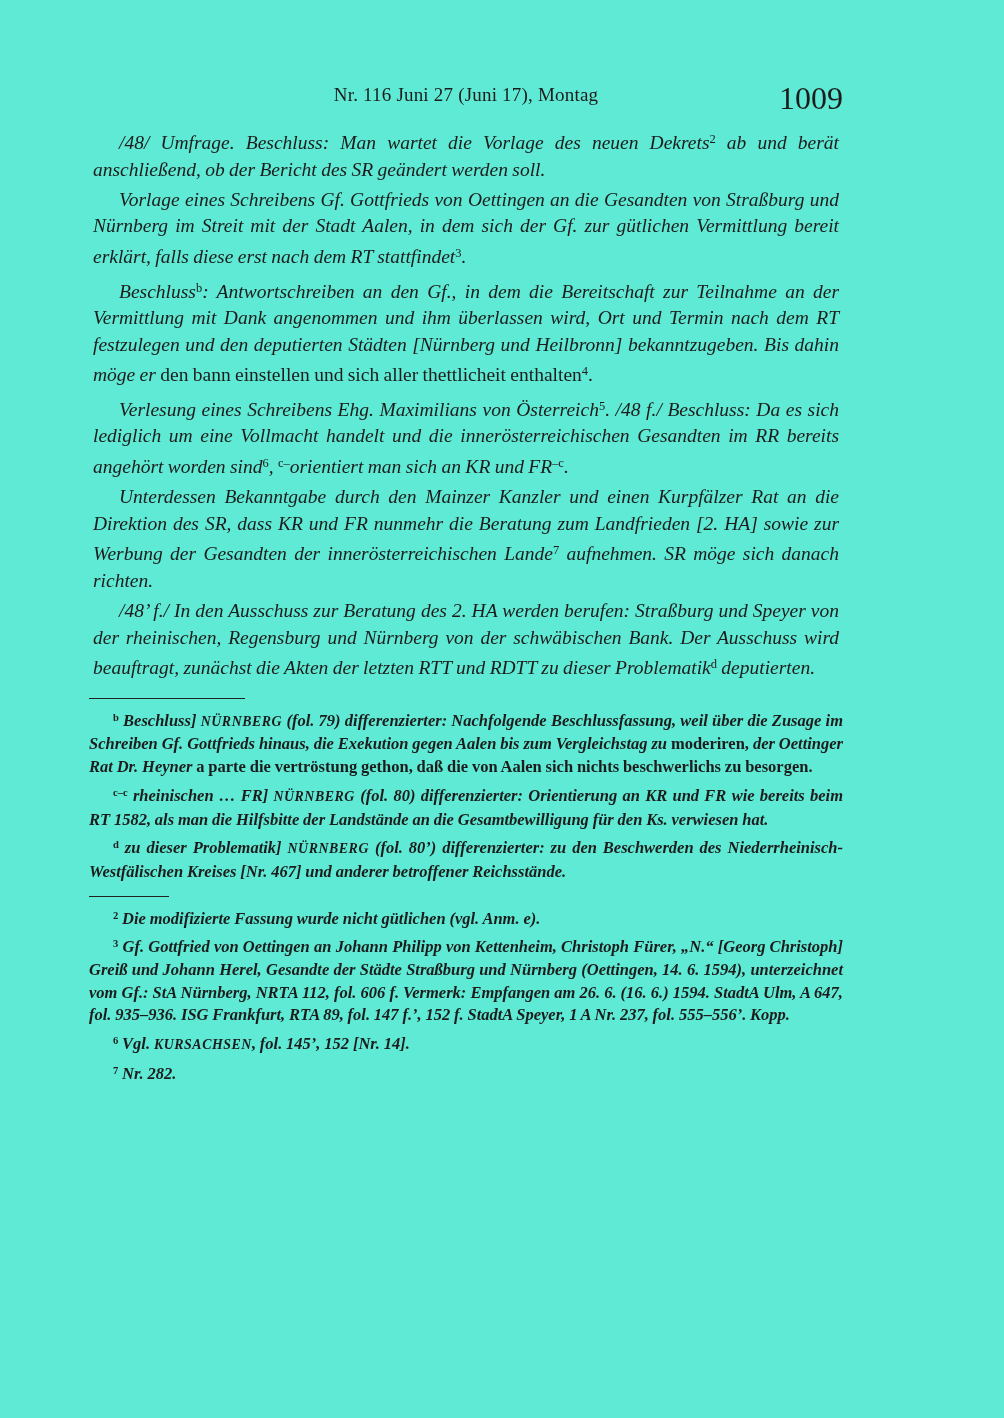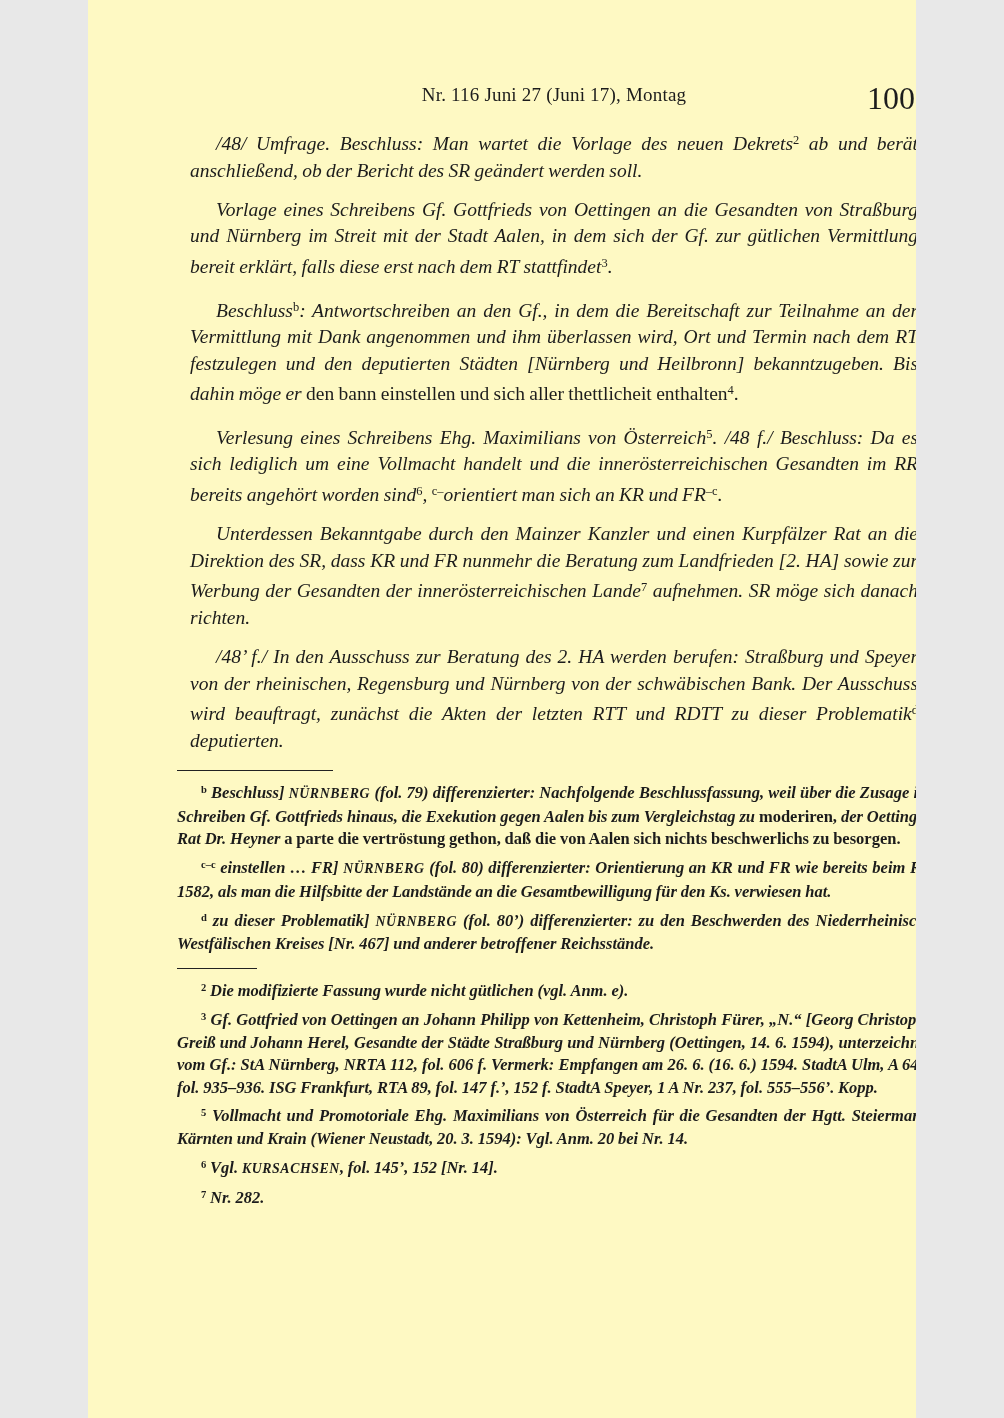--- a/index.html
+++ b/index.html
@@ -1,30 +1,30 @@
 <!DOCTYPE html>
 <html><head>
 <meta charset="utf-8">
 <style>
   html,body{margin:0;padding:0;background:#e8e8e8;}
   .page{
     position:relative;
-    width:828px;height:1418px;
+    width:1004px;height:1418px;
     margin:0 auto;
-    background:#fef9c3;
+    background:#5eead4;
     color:#1c1c1c;
     font-family:"Liberation Serif", serif;
     overflow:hidden;
   }
   .content{position:absolute;left:89px;top:84px;width:754px;}
   .running-header{position:relative;height:30px;font-size:19px;}
   .running-header .center{display:block;text-align:center;letter-spacing:0.2px;}
   .running-header .pagenum{position:absolute;right:0;top:-4px;font-size:32px;}
   .body-text{margin-top:12px;font-size:19.5px;line-height:26.4px;text-align:justify;word-spacing:-0.5px;}
-  .body-text p{margin:13px;text-indent:26px;}
+  .body-text p{margin:4px;text-indent:26px;}
   .fnrule{border:0;border-top:1.6px solid #222;margin:0;}
   .rule1{width:156px;margin-top:16px;margin-bottom:8px;}
   .rule2{width:80px;margin-top:12px;margin-bottom:8px;}
   .fns{font-size:16.5px;line-height:22.6px;text-align:justify;word-spacing:-0.3px;font-weight:bold;}
   .fns p{margin:0 0 3px 0;text-indent:24px;}
   .it{font-style:italic;}
   .ro{font-style:normal;}
   .sup{font-size:0.64em;vertical-align:0.5em;font-style:normal;letter-spacing:0;}
   .scit{font-style:italic;font-size:0.84em;letter-spacing:0.04em;}
 </style>
@@ -45,28 +45,27 @@
         <p><span class="it">Beschluss</span><span class="sup">b</span><span class="it">: Antwortschreiben an den Gf., in dem die Bereitschaft zur Teilnahme an der Vermittlung mit Dank angenommen und ihm überlassen wird, Ort und Termin nach dem RT festzulegen und den deputierten Städten [Nürnberg und Heilbronn] bekanntzugeben. Bis dahin möge er </span><span class="ro">den bann einstellen und sich aller thettlicheit enthalten</span><span class="sup">4</span><span class="ro">.</span></p>
         <p><span class="it">Verlesung eines Schreibens Ehg. Maximilians von Österreich</span><span class="sup">5</span><span class="it">. /48 f./ Beschluss: Da es sich lediglich um eine Vollmacht handelt und die innerösterreichischen Gesandten im RR bereits angehört worden sind</span><span class="sup">6</span><span class="it">, </span><span class="sup">c–</span><span class="it">orientiert man sich an KR und FR</span><span class="sup">–c</span><span class="it">.</span></p>
         <p><span class="it">Unterdessen Bekanntgabe durch den Mainzer Kanzler und einen Kurpfälzer Rat an die Direktion des SR, dass KR und FR nunmehr die Beratung zum Landfrieden [2. HA] sowie zur Werbung der Gesandten der innerösterreichischen Lande</span><span class="sup">7</span><span class="it"> aufnehmen. SR möge sich danach richten.</span></p>
         <p><span class="it">/48’ f./ In den Ausschuss zur Beratung des 2. HA werden berufen: Straßburg und Speyer von der rheinischen, Regensburg und Nürnberg von der schwäbischen Bank. Der Ausschuss wird beauftragt, zunächst die Akten der letzten RTT und RDTT zu dieser Problematik</span><span class="sup">d</span><span class="it"> deputierten.</span></p>
       </div>
 
     <hr class="fnrule rule1">
 
     <div class="fns letter-fns" id="letter-fns">
         <p><span class="sup">b</span><span class="it"> Beschluss] </span><span class="scit">NÜRNBERG</span><span class="it"> (fol. 79) differenzierter: Nachfolgende Beschlussfassung, weil über die Zusage im Schreiben Gf. Gottfrieds hinaus, die Exekution gegen Aalen bis zum Vergleichstag zu </span><span class="ro">moderiren,</span><span class="it"> der Oettinger Rat Dr. Heyner </span><span class="ro">a parte die vertröstung gethon, daß die von Aalen sich nichts beschwerlichs zu besorgen.</span></p>
-        <p><span class="sup">c–c</span><span class="it"> einstellen … FR] </span><span class="scit">NÜRNBERG</span><span class="it"> (fol. 80) differenzierter: Orientierung an KR und FR wie bereits beim RT 1582, als man die Hilfsbitte der Landstände an die Gesamtbewilligung für den Ks. verwiesen hat.</span></p>
+        <p><span class="sup">c–c</span><span class="it"> rheinischen … FR] </span><span class="scit">NÜRNBERG</span><span class="it"> (fol. 80) differenzierter: Orientierung an KR und FR wie bereits beim RT 1582, als man die Hilfsbitte der Landstände an die Gesamtbewilligung für den Ks. verwiesen hat.</span></p>
         <p><span class="sup">d</span><span class="it"> zu dieser Problematik] </span><span class="scit">NÜRNBERG</span><span class="it"> (fol. 80’) differenzierter: zu den Beschwerden des Niederrheinisch-Westfälischen Kreises [Nr. 467] und anderer betroffener Reichsstände.</span></p>
       </div>
 
     <hr class="fnrule rule2">
 
     <div class="fns number-fns" id="number-fns">
         <p><span class="sup">2</span><span class="it"> Die modifizierte Fassung wurde nicht gütlichen (vgl. Anm. e).</span></p>
         <p><span class="sup">3</span><span class="it"> Gf. Gottfried von Oettingen an Johann Philipp von Kettenheim, Christoph Fürer, „N.“ [Georg Christoph] Greiß und Johann Herel, Gesandte der Städte Straßburg und Nürnberg (Oettingen, 14. 6. 1594), unterzeichnet vom Gf.: StA Nürnberg, NRTA 112, fol. 606 f. Vermerk: Empfangen am 26. 6. (16. 6.) 1594. StadtA Ulm, A 647, fol. 935–936. ISG Frankfurt, RTA 89, fol. 147 f.’, 152 f. StadtA Speyer, 1 A Nr. 237, fol. 555–556’. Kopp.</span></p>
-        <p><span class="sup">5</span><span class="it"> Vollmacht und Promotoriale Ehg. Maximilians von Österreich für die Gesandten der Hgtt. Steiermark, Kärnten und Krain (Wiener Neustadt, 20. 3. 1594): Vgl. Anm. 20 bei Nr. 14.</span></p>
         <p><span class="sup">6</span><span class="it"> Vgl. </span><span class="scit">KURSACHSEN</span><span class="it">, fol. 145’, 152 [Nr. 14].</span></p>
         <p><span class="sup">7</span><span class="it"> Nr. 282.</span></p>
       </div>
 
   </div>
 </div>
 
 </body></html>

